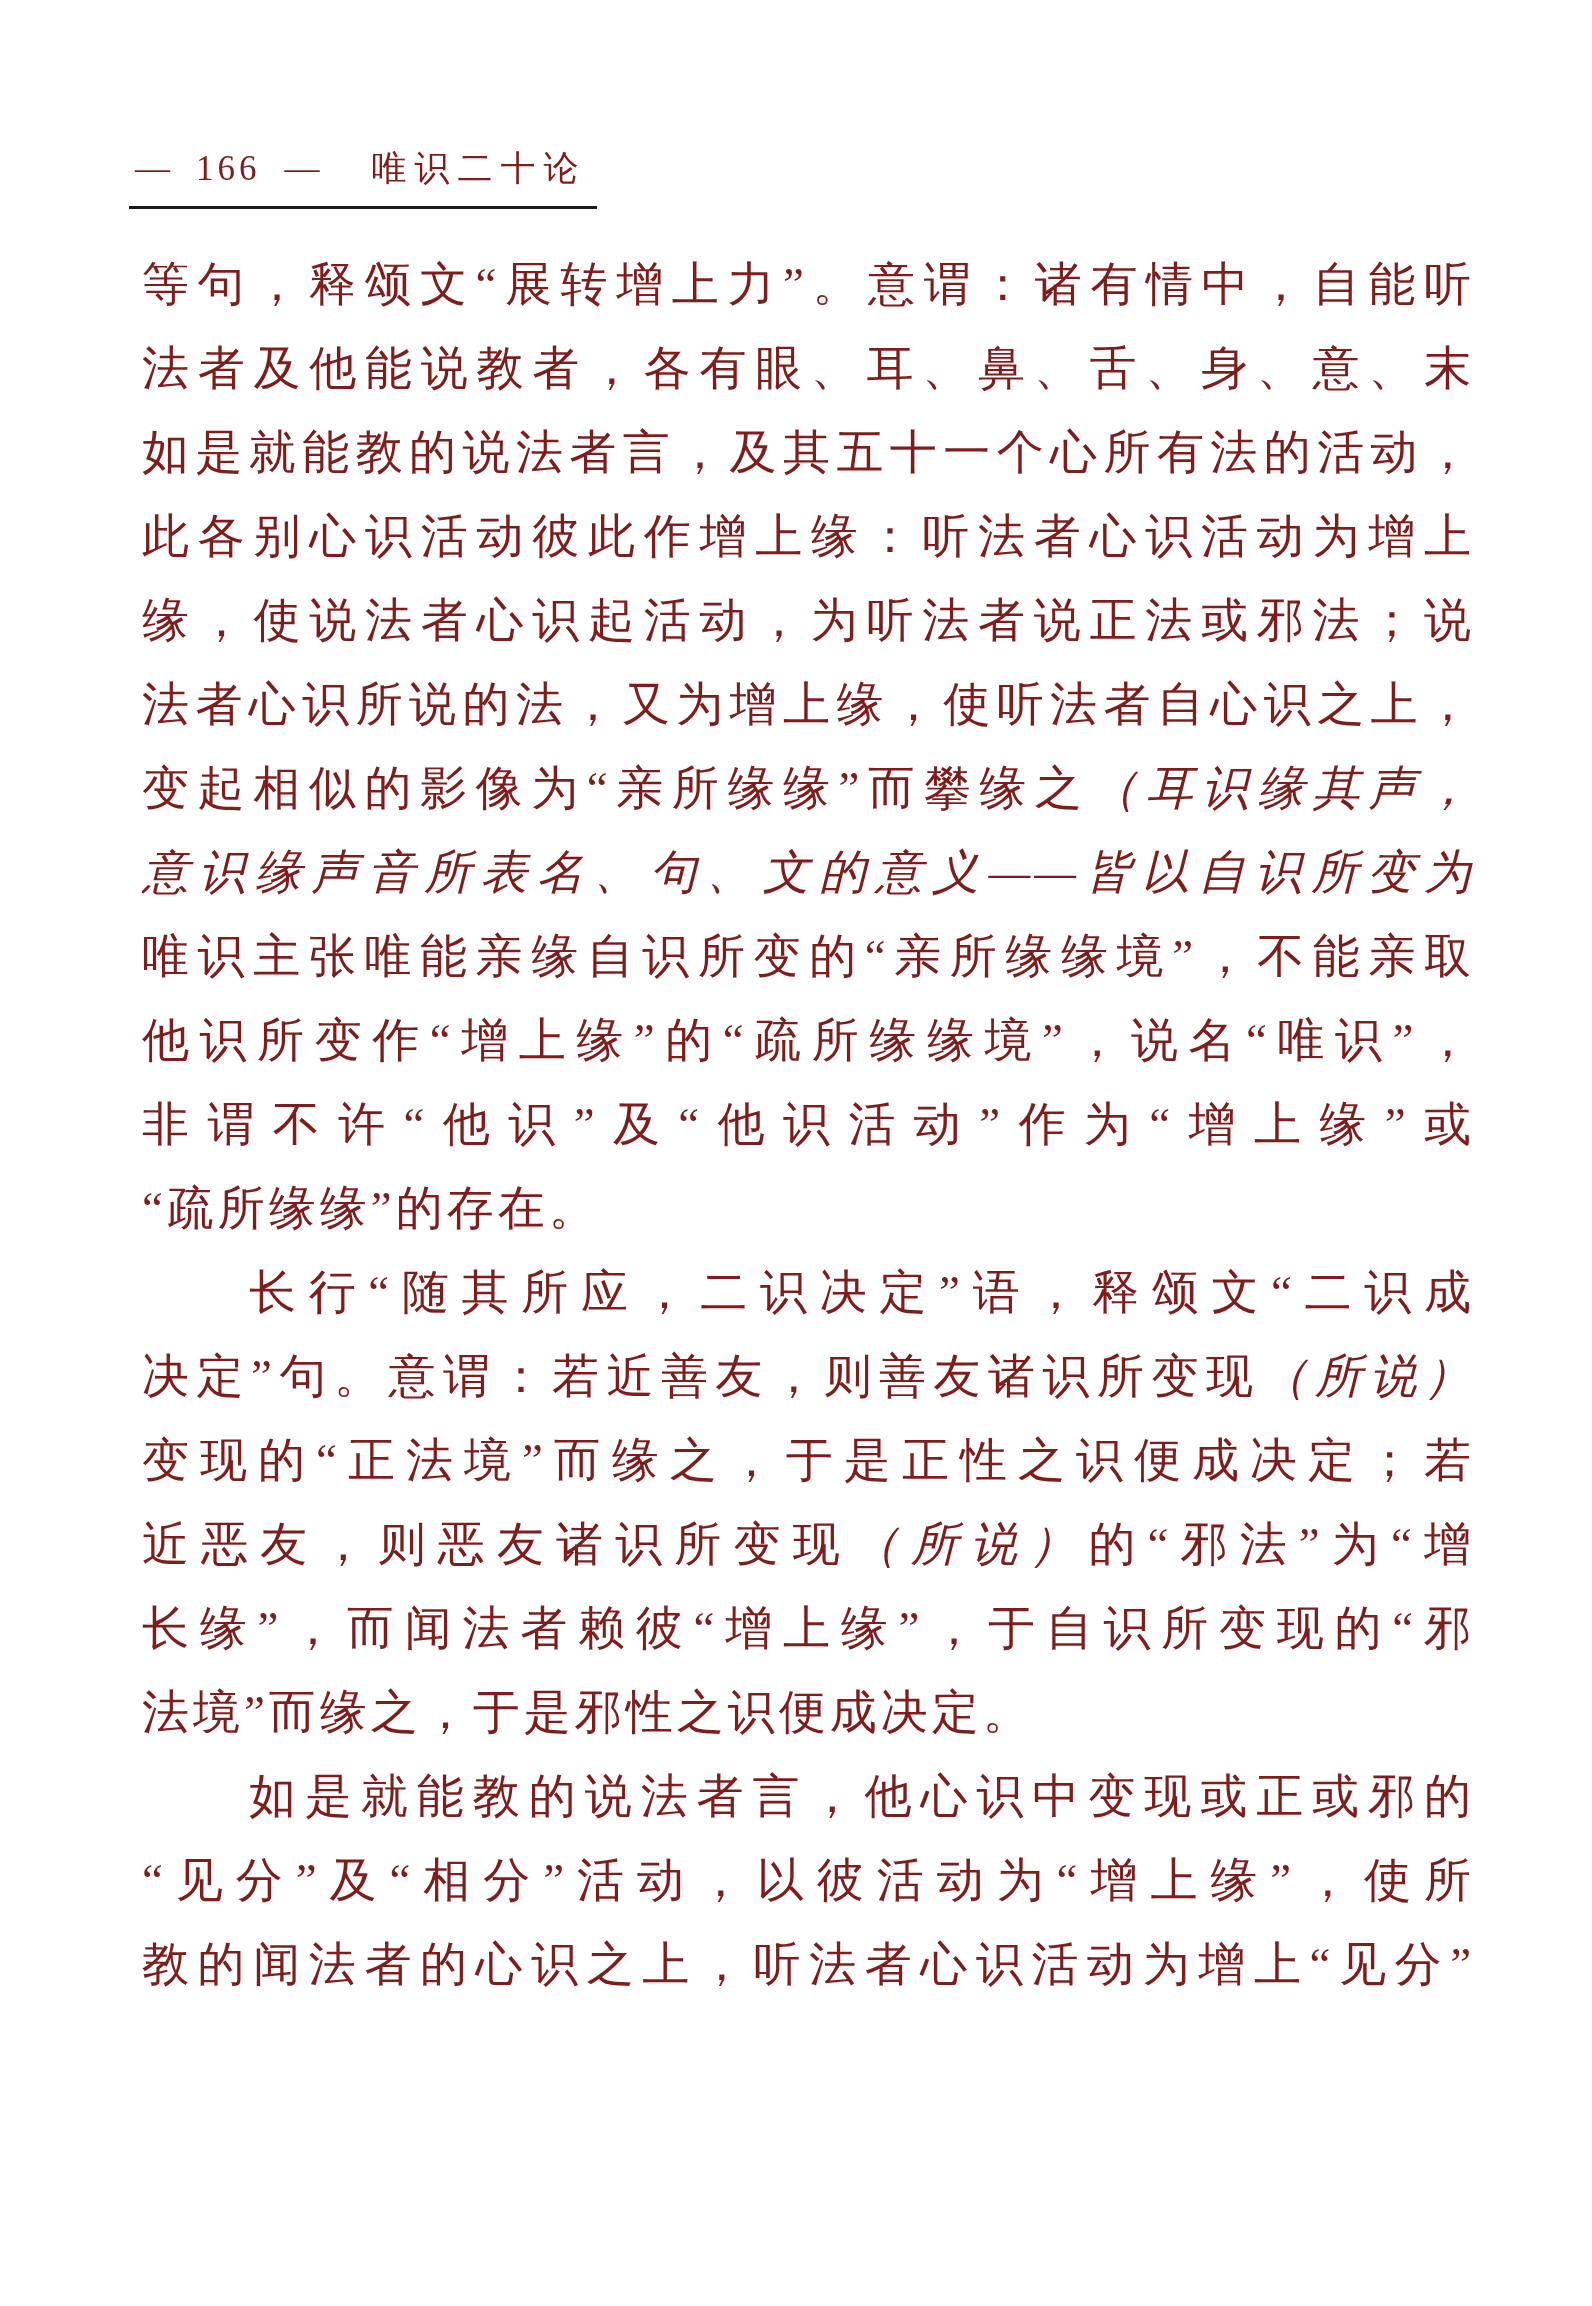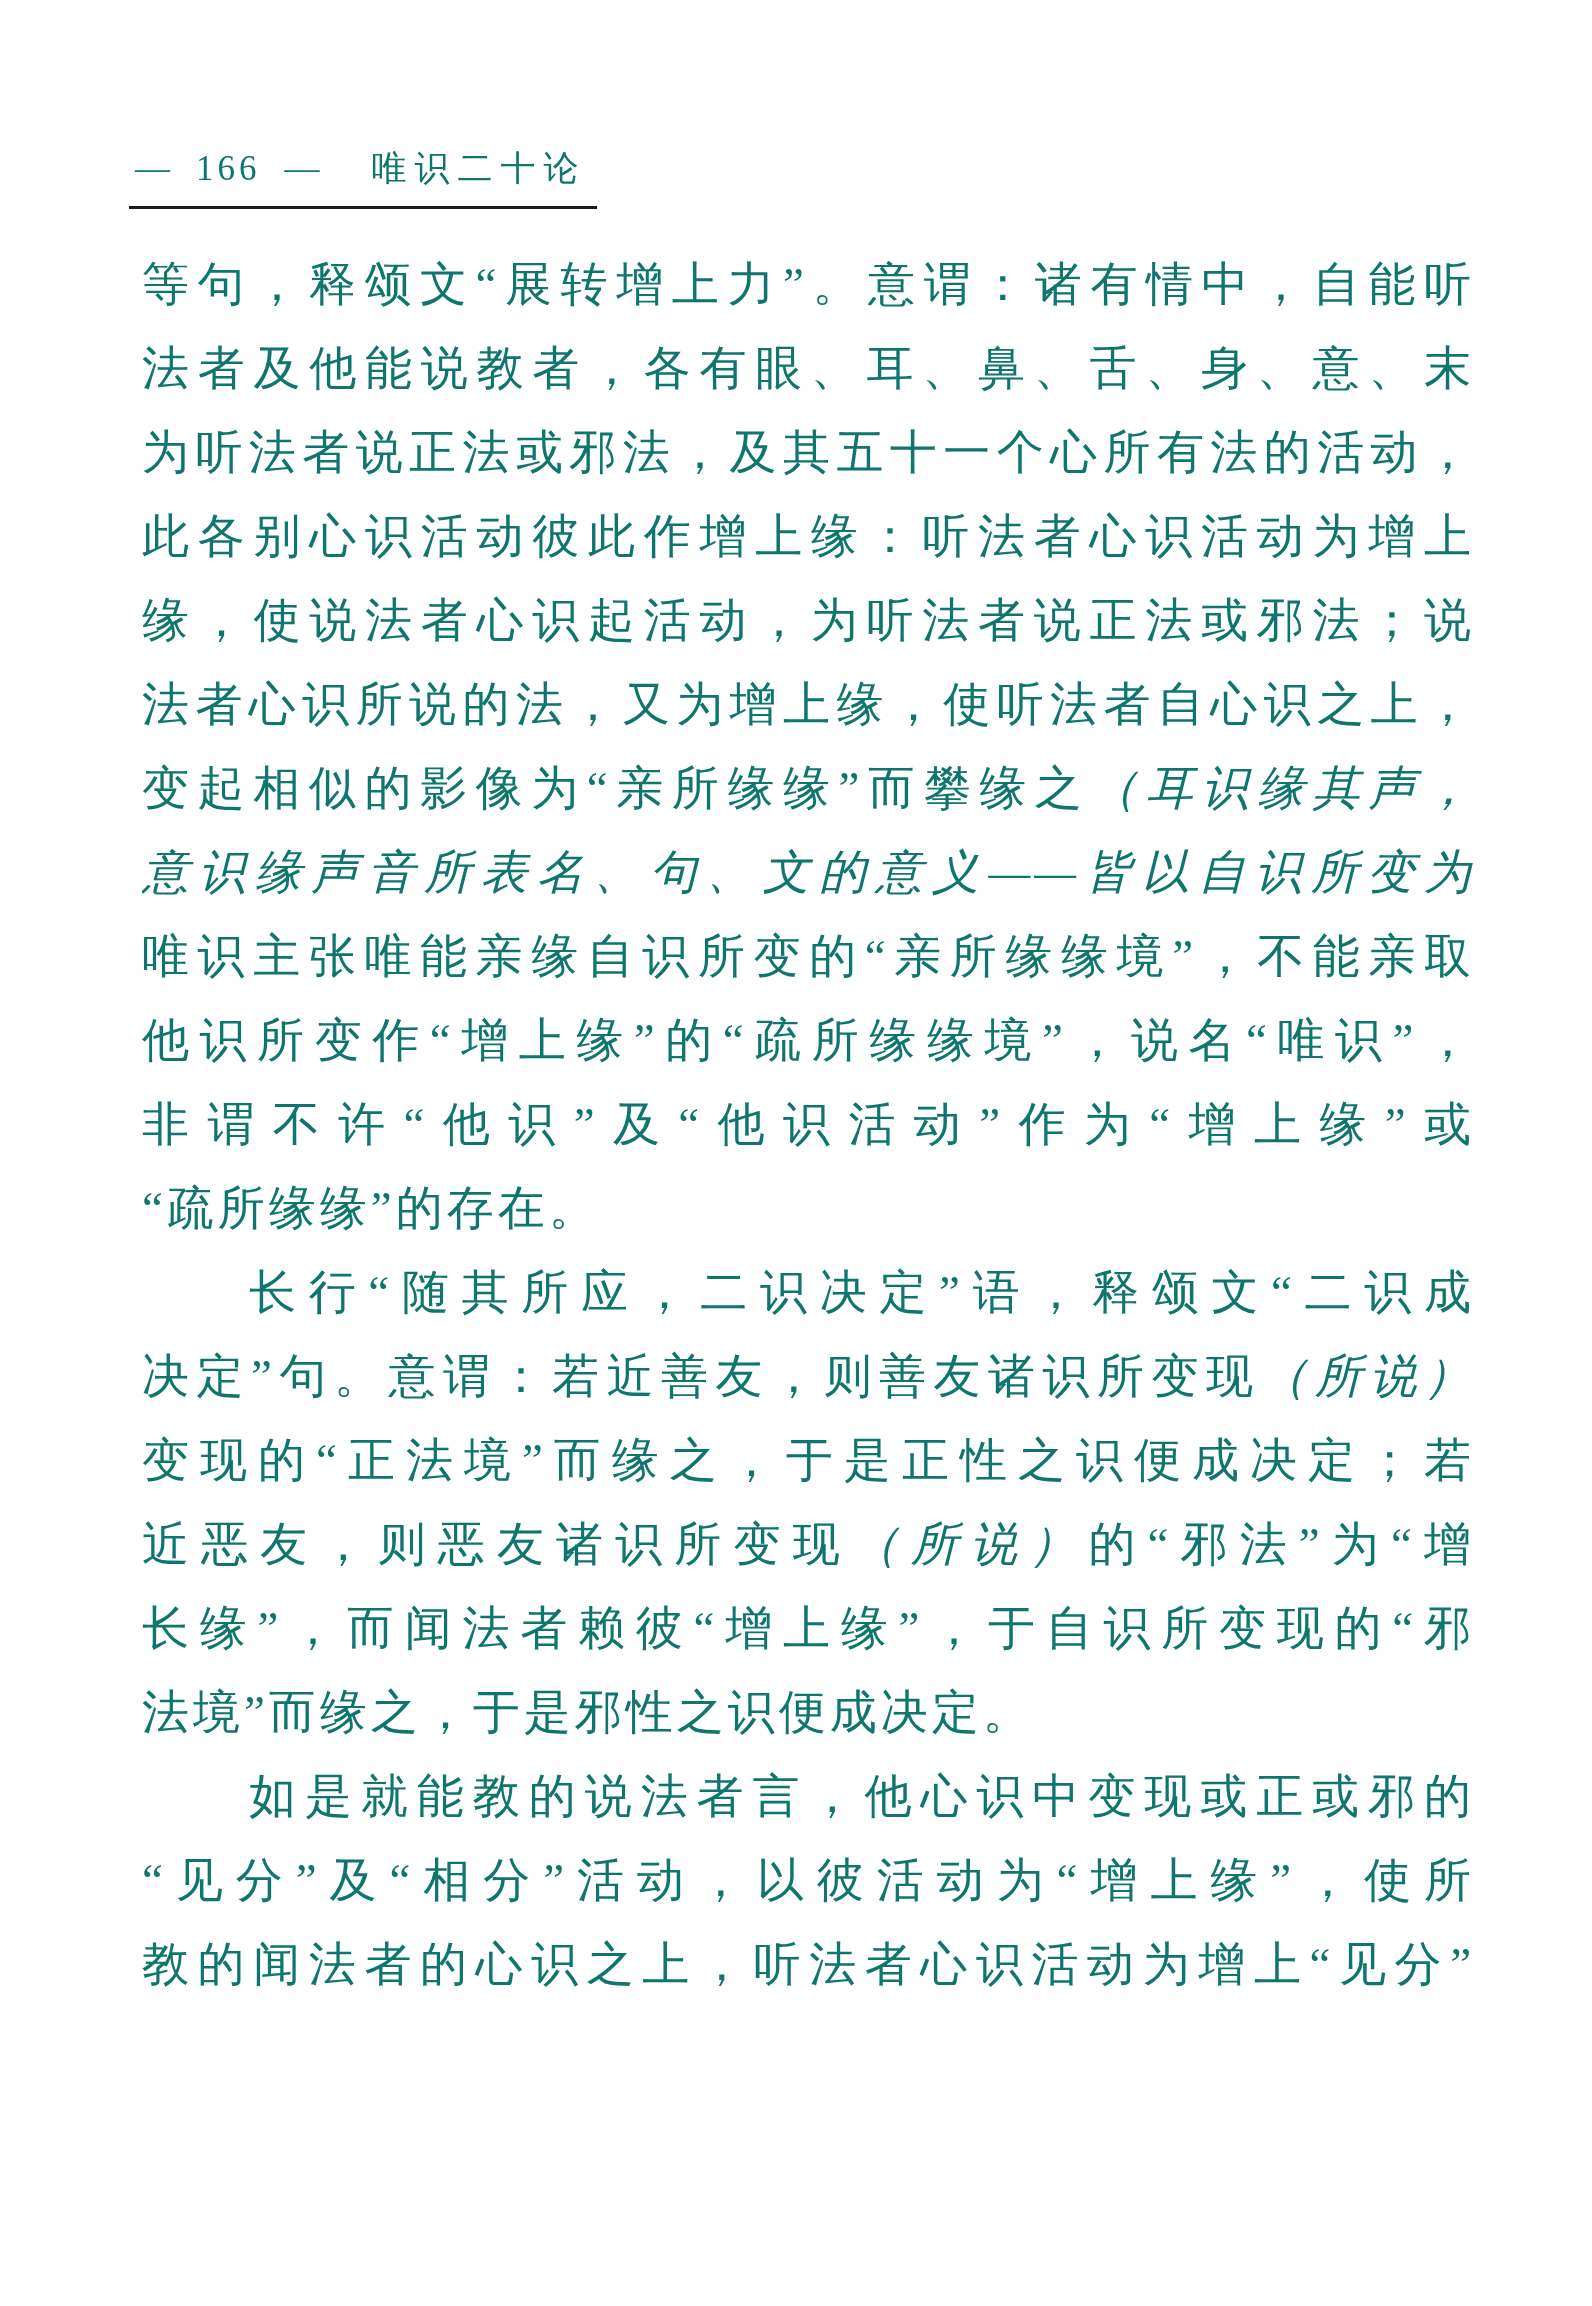--- a/index.html
+++ b/index.html
@@ -5,21 +5,21 @@
   html, body {
     margin: 0;
     padding: 0;
     background: #ffffff;
   }
   .page {
     position: relative;
     width: 1496px;
     height: 2306px;
     background: #ffffff;
-    color: #0f766e;
+    color: #7f1d1d;
     font-family: "Liberation Serif", serif;
     overflow: hidden;
   }
   .running-header {
     position: absolute;
     top: 145px;
     left: 129px;
     font-size: 35px;
     white-space: nowrap;
     padding: 0 10px 14px 6px;
@@ -75,21 +75,21 @@
 
 <div class="page">
 
   <div class="running-header">
     <span>—</span><span class="num">166</span><span>—</span><span class="title">唯识二十论</span>
   </div>
 
   <div class="content" id="text-block">
       <div class="line"><span>等句，释颂文“展转增上力”。意谓：诸有情中，自能听</span></div>
       <div class="line"><span>法者及他能说教者，各有眼、耳、鼻、舌、身、意、末</span></div>
-      <div class="line"><span>为听法者说正法或邪法，及其五十一个心所有法的活动，</span></div>
+      <div class="line"><span>如是就能教的说法者言，及其五十一个心所有法的活动，</span></div>
       <div class="line"><span>此各别心识活动彼此作增上缘：听法者心识活动为增上</span></div>
       <div class="line"><span>缘，使说法者心识起活动，为听法者说正法或邪法；说</span></div>
       <div class="line"><span>法者心识所说的法，又为增上缘，使听法者自心识之上，</span></div>
       <div class="line"><span>变起相似的影像为“亲所缘缘”而攀缘之</span><span class="kai">（耳识缘其声，</span></div>
       <div class="line"><span class="kai">意识缘声音所表名、句、文的意义——皆以自识所变为</span></div>
       <div class="line"><span>唯识主张唯能亲缘自识所变的“亲所缘缘境”，不能亲取</span></div>
       <div class="line"><span>他识所变作“增上缘”的“疏所缘缘境”，说名“唯识”，</span></div>
       <div class="line"><span>非谓不许“他识”及“他识活动”作为“增上缘”或</span></div>
       <div class="line short"><span>“疏所缘缘”的存在。</span></div>
       <div class="line indent"><span>长行“随其所应，二识决定”语，释颂文“二识成</span></div>

